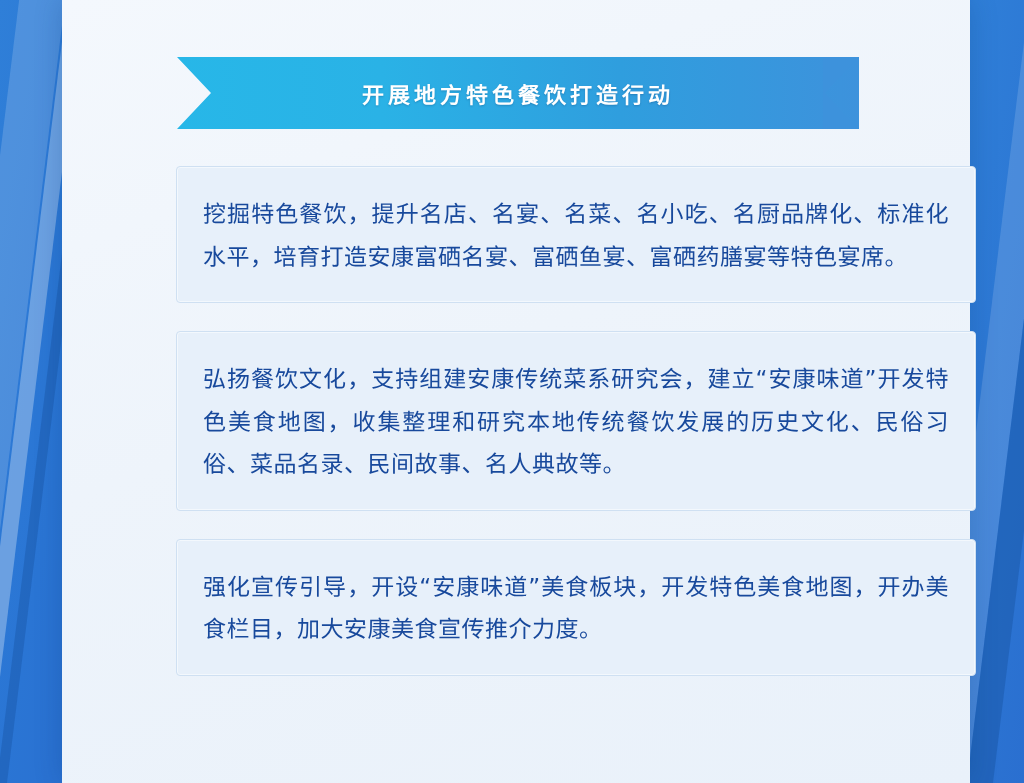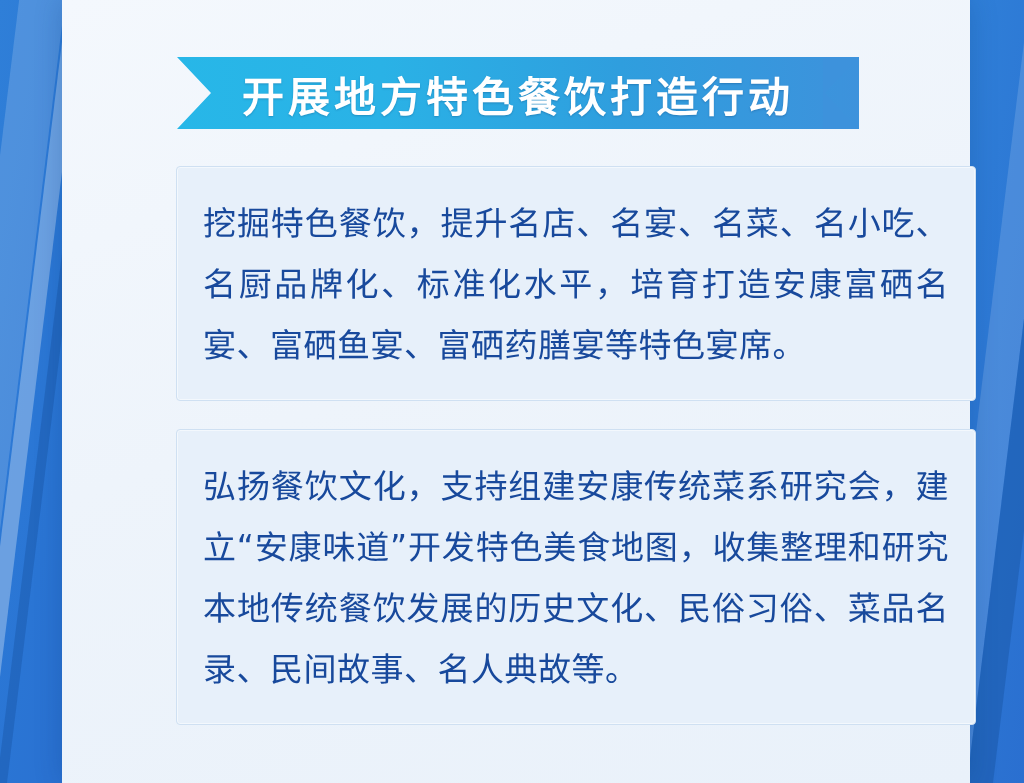--- a/index.html
+++ b/index.html
@@ -70,21 +70,21 @@
     background: linear-gradient(90deg, #3d92dc 0%, #3d92dc 100%);
     clip-path: polygon(0 0, 100% 0, calc(100% - 34px) 50%, 100% 100%, 0 100%);
   }
   .banner-title {
     position: absolute;
     inset: 0;
     display: flex;
     align-items: center;
     justify-content: center;
     color: #ffffff;
-    font-size: 42px;
+    font-size: 22px;
     font-weight: bold;
     letter-spacing: 4px;
     text-shadow: 0 1px 2px rgba(0,40,90,0.25);
     white-space: nowrap;
   }
 
   
   .cards {
     position: absolute;
     left: 114px;
@@ -97,21 +97,21 @@
     border: 1px solid #cfe0f2;
     border-radius: 4px;
     box-shadow: inset 0 0 0 1px rgba(255,255,255,0.5);
     padding: 26px 26px 24px 26px;
     margin-bottom: 28px;
     box-sizing: border-box;
   }
   .card p {
     margin: 0;
     color: #18499c;
-    font-size: 33px;
+    font-size: 23px;
     line-height: 1.85;
     letter-spacing: 0.5px;
     text-align: justify;
   }
 </style>
 </head>
 <body>
 
 <div class="poster">
 
@@ -131,16 +131,19 @@
     <div class="cards">
 
       <div class="card">
         <p>挖掘特色餐饮，提升名店、名宴、名菜、名小吃、名厨品牌化、标准化水平，培育打造安康富硒名宴、富硒鱼宴、富硒药膳宴等特色宴席。</p>
       </div>
 
       <div class="card">
         <p>弘扬餐饮文化，支持组建安康传统菜系研究会，建立“安康味道”开发特色美食地图，收集整理和研究本地传统餐饮发展的历史文化、民俗习俗、菜品名录、民间故事、名人典故等。</p>
       </div>
 
+      <div class="card">
+        <p>强化宣传引导，开设“安康味道”美食板块，开发特色美食地图，开办美食栏目，加大安康美食宣传推介力度。</p>
+      </div>
 
     </div>
   </div>
 </div>
 
 </body></html>

